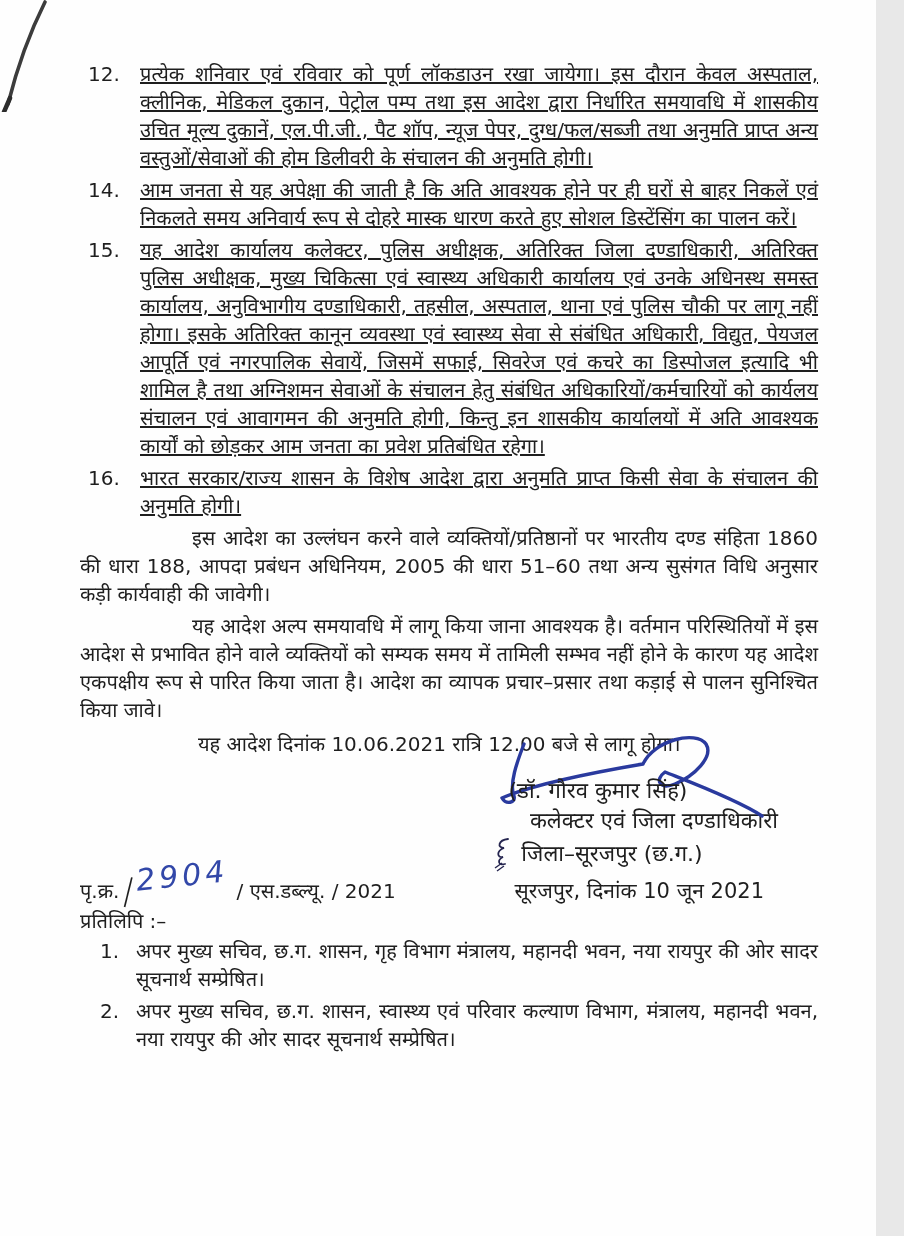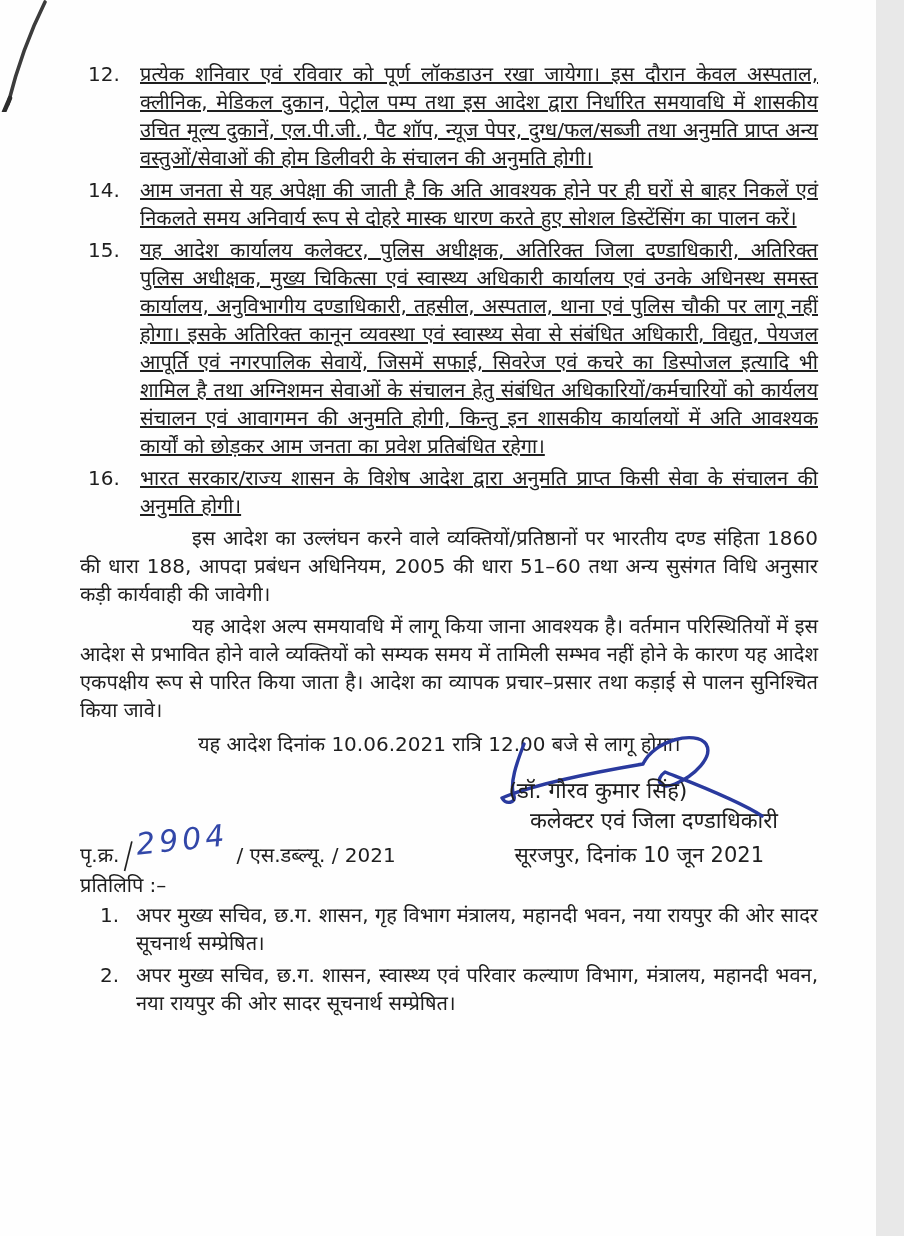--- a/index.html
+++ b/index.html
@@ -86,20 +86,27 @@
 
   <div class="sig-block">
     <svg class="sig-stroke" width="330" height="120" viewBox="0 0 330 120">
       <path d="M 86,14 C 79,32 71,54 76,66 C 78,73 68,75 64,68
                C 96,54 158,42 205,34
                C 216,10 258,0 268,14 C 276,27 256,46 237,54 C 222,60 216,50 227,42
                C 252,52 300,70 324,86" stroke="#2a3a9e" stroke-width="3.4" fill="none" stroke-linecap="round" stroke-linejoin="round"></path>
     </svg>
     <div class="sig-name">(डॉ. गौरव कुमार सिंह)</div>
     <div class="sig-title">कलेक्टर एवं जिला दण्डाधिकारी</div>
+    <div class="sig-district">
+      <svg width="20" height="36" viewBox="0 0 20 36">
+        <path d="M 15,3 C 5,4 4,12 11,12 C 3,15 4,22 10,21 C 4,24 5,30 12,28" stroke="#25254f" stroke-width="1.8" fill="none" stroke-linecap="round"></path>
+        <path d="M 2,32 L 9,27 M 4,35 L 11,30" stroke="#25254f" stroke-width="1.4" fill="none"></path>
+      </svg>
+      <span>जिला–सूरजपुर (छ.ग.)</span>
+    </div>
   </div>
 
   <div class="footer-row">
     <div class="ref-line">
       <span>पृ.क्र.</span><span class="big-slash">/</span><span class="handwritten">2904</span><span class="ref-tail">/ एस.डब्ल्यू. / 2021</span>
     </div>
     <div class="place-date">सूरजपुर, दिनांक 10 जून 2021</div>
   </div>
 
   <div class="copy-label">प्रतिलिपि :–</div>

